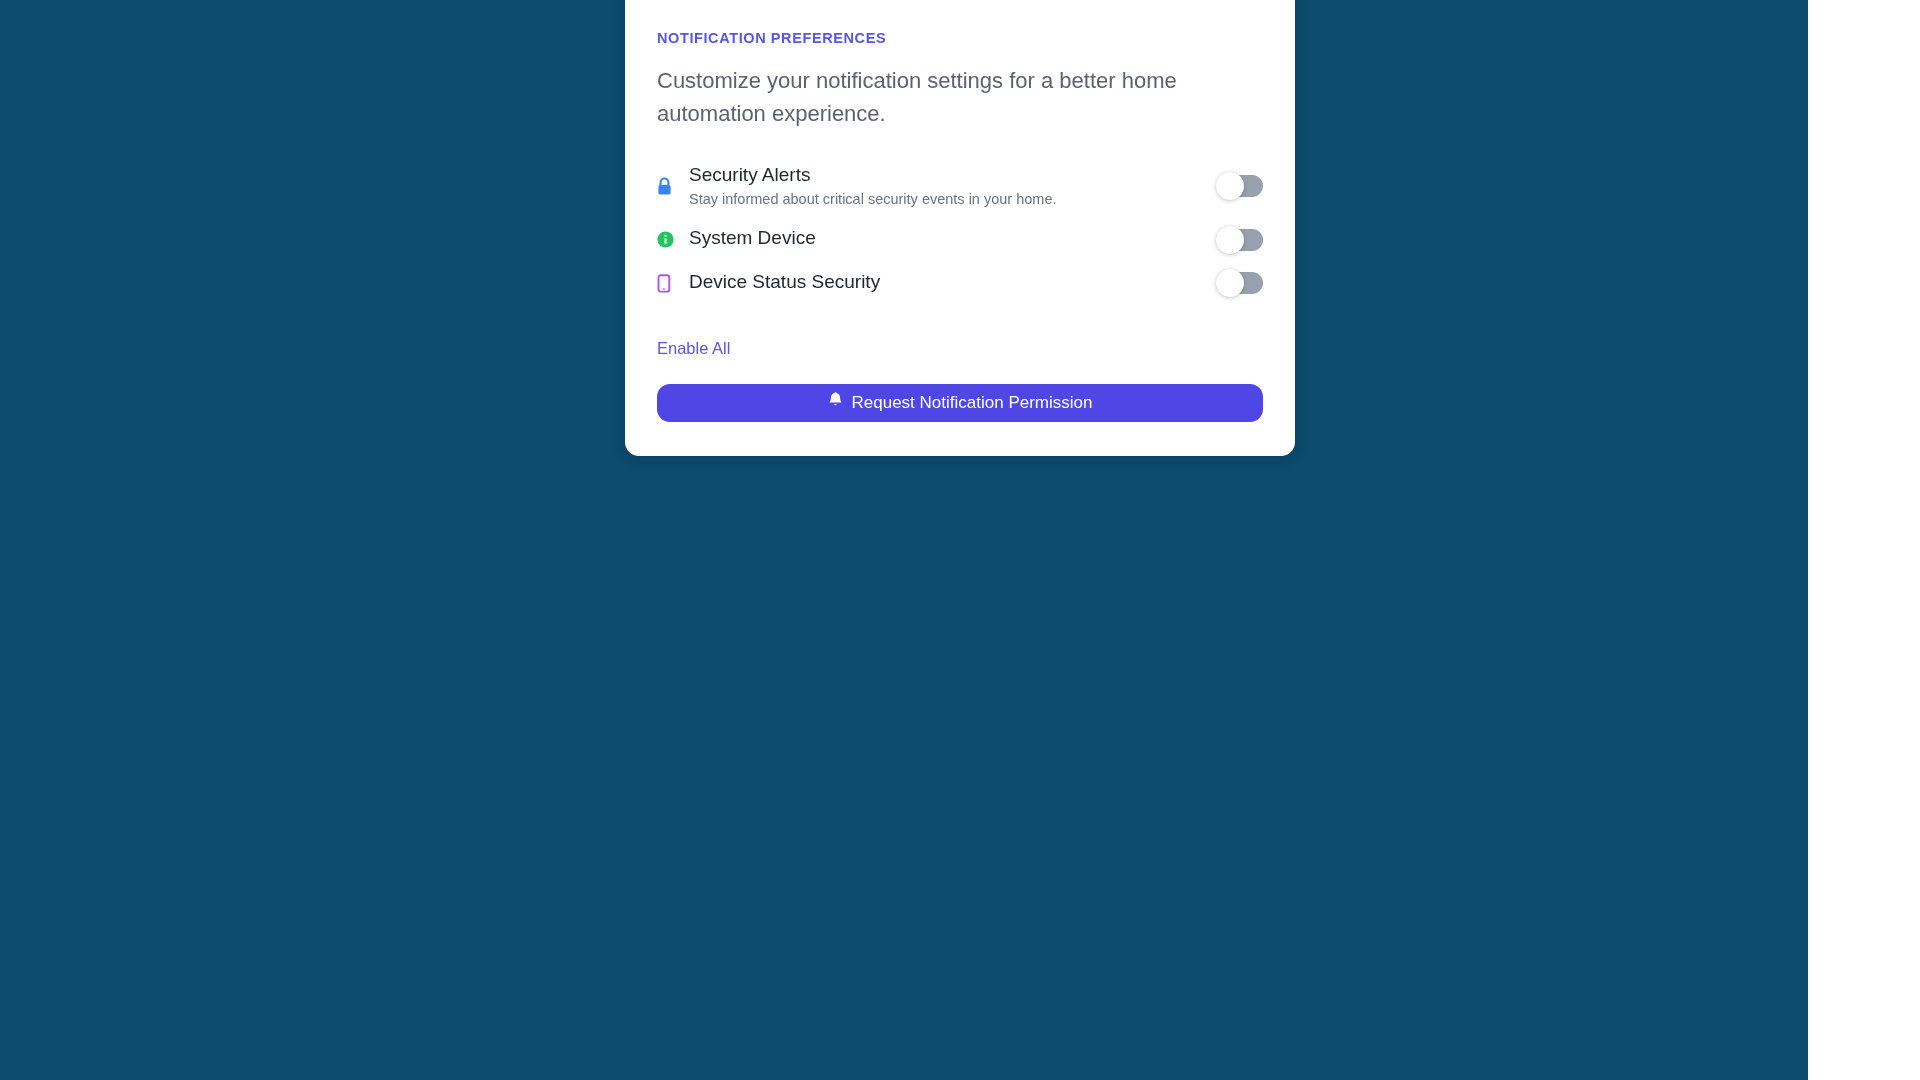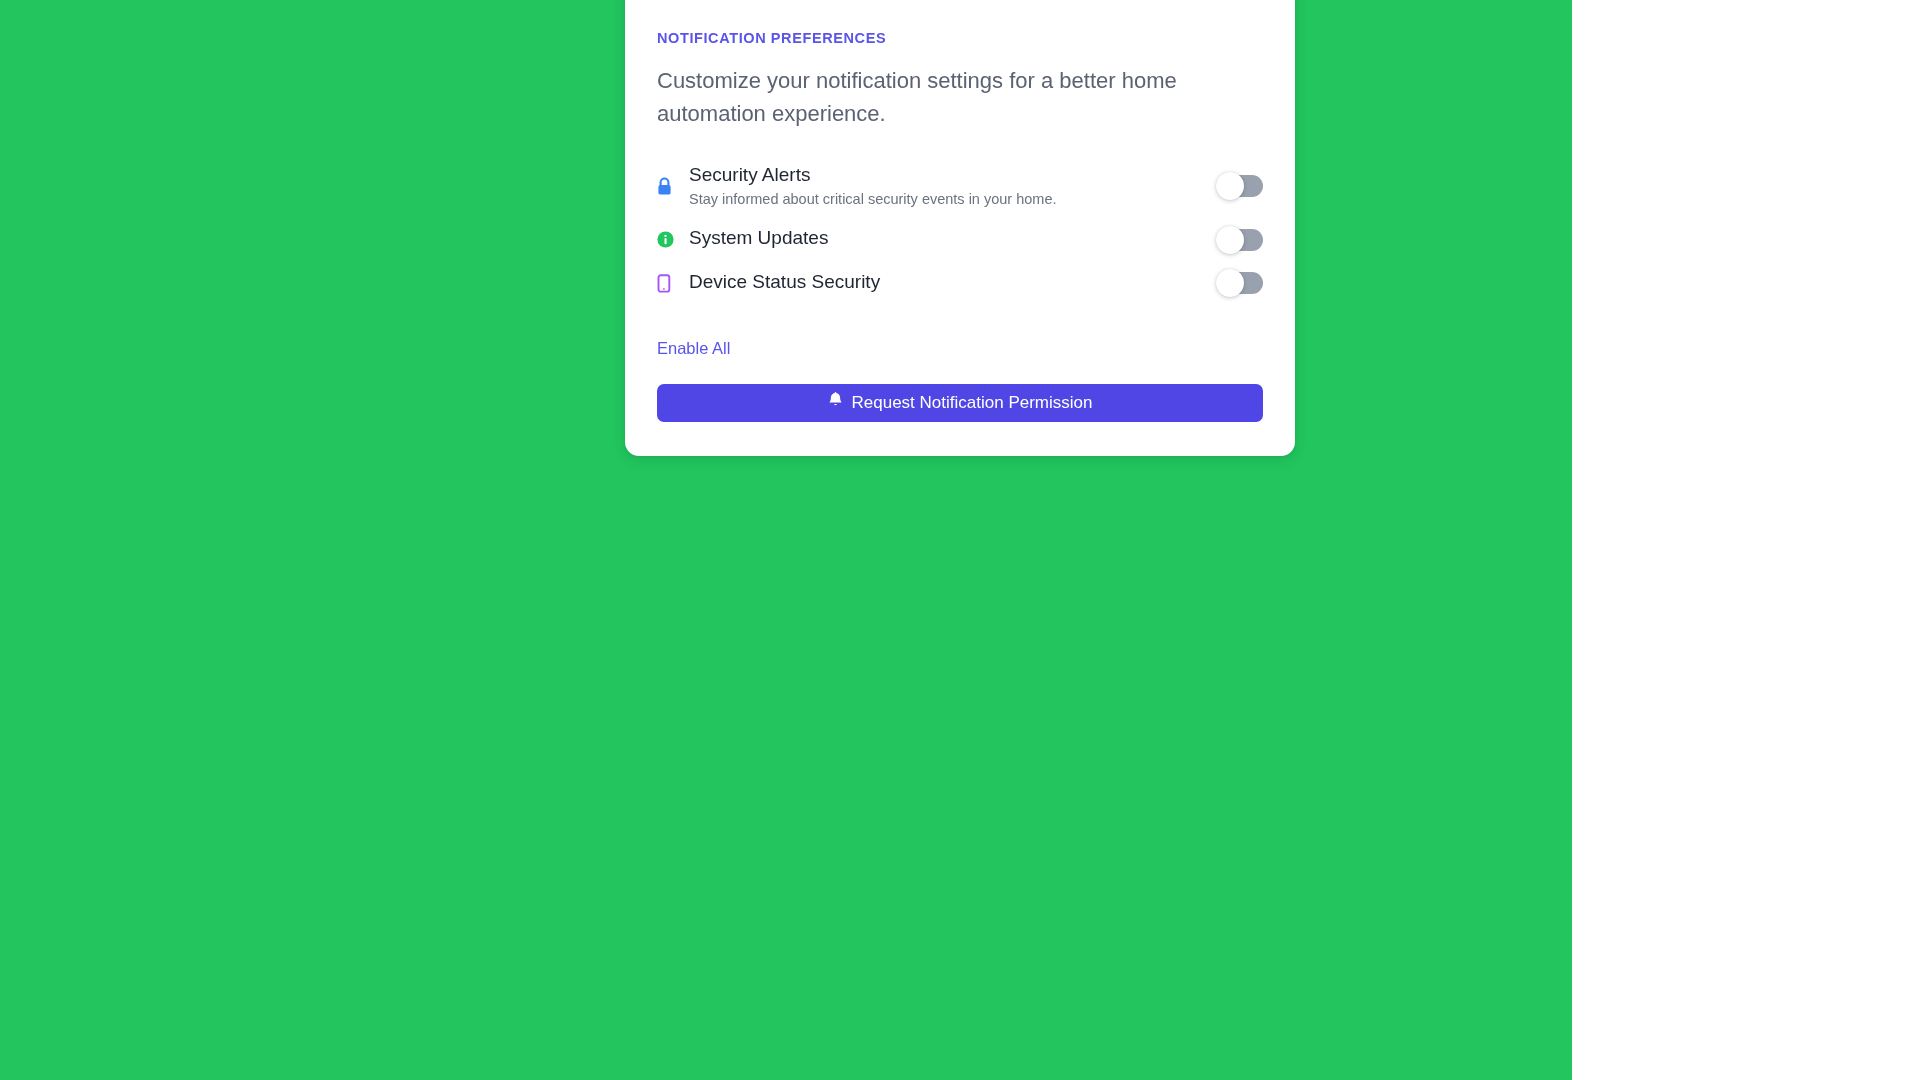--- a/index.html
+++ b/index.html
@@ -9,24 +9,24 @@
     padding: 0;
     width: 1920px;
     height: 1080px;
     background: #ffffff;
     font-family: "Liberation Sans", sans-serif;
     -webkit-font-smoothing: antialiased;
   }
 
   #viewport {
     position: relative;
-    width: 1572px;
+    width: 1808px;
     height: 1080px;
     overflow: hidden;
-    background: #22c55e;
+    background: #0c4a6e;
   }
 
   
   .card {
     position: absolute;
     left: 625px;
     top: -26px;
     width: 670px;
     background: #ffffff;
     border-radius: 14px;
@@ -139,21 +139,21 @@
 
   
   .request-btn {
     display: flex;
     align-items: center;
     justify-content: center;
     gap: 9px;
     width: 100%;
     height: 38px;
     border: none;
-    border-radius: 7px;
+    border-radius: 13px;
     background: #4f46e5;
     color: #ffffff;
     font-family: "Liberation Sans", sans-serif;
     font-size: 17px;
     cursor: pointer;
     padding: 0;
   }
 
   .bell-icon { display: block; }
 </style>
@@ -189,21 +189,21 @@
 
       <div class="pref-row">
         <span class="pref-icon">
           <svg width="17" height="17" viewBox="0 0 17 17" aria-hidden="true">
             <circle cx="8.5" cy="8.5" r="8.1" fill="#22c55e"></circle>
             <circle cx="8.5" cy="4.9" r="1.15" fill="#ffffff"></circle>
             <rect x="7.5" y="7.0" width="2.1" height="6.2" rx="1.05" fill="#ffffff"></rect>
           </svg>
         </span>
         <div class="pref-text">
-          <div class="pref-title">System Updates</div>
+          <div class="pref-title">System Device</div>
         </div>
         <div class="toggle">
           <span class="track"></span>
           <span class="knob"></span>
         </div>
       </div>
 
       <div class="pref-row">
         <span class="pref-icon">
           <svg width="14" height="19" viewBox="0 0 14 19" aria-hidden="true">

